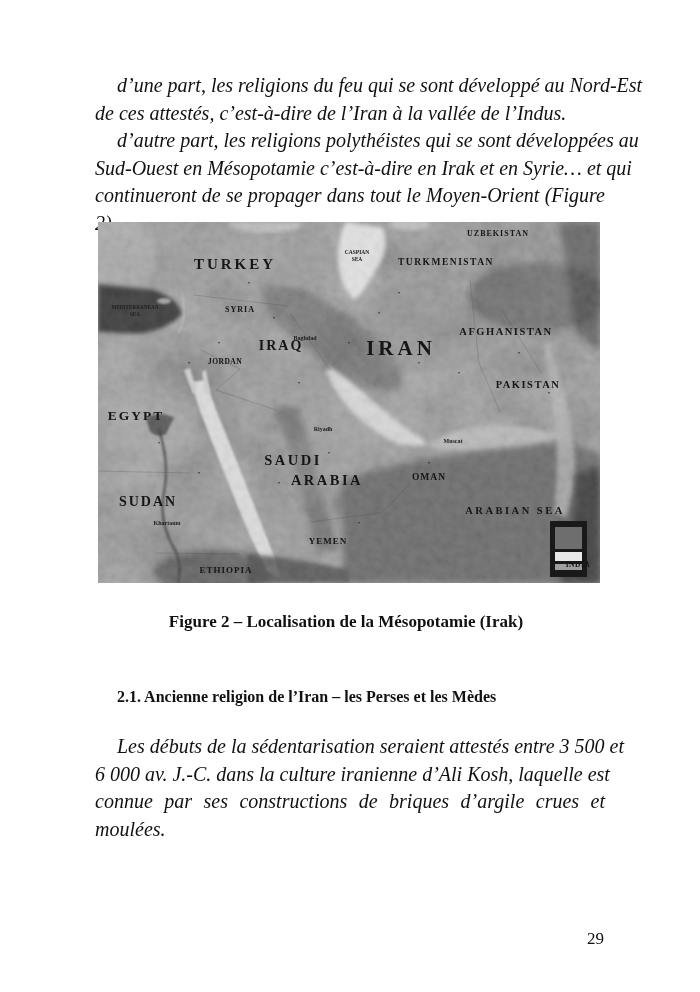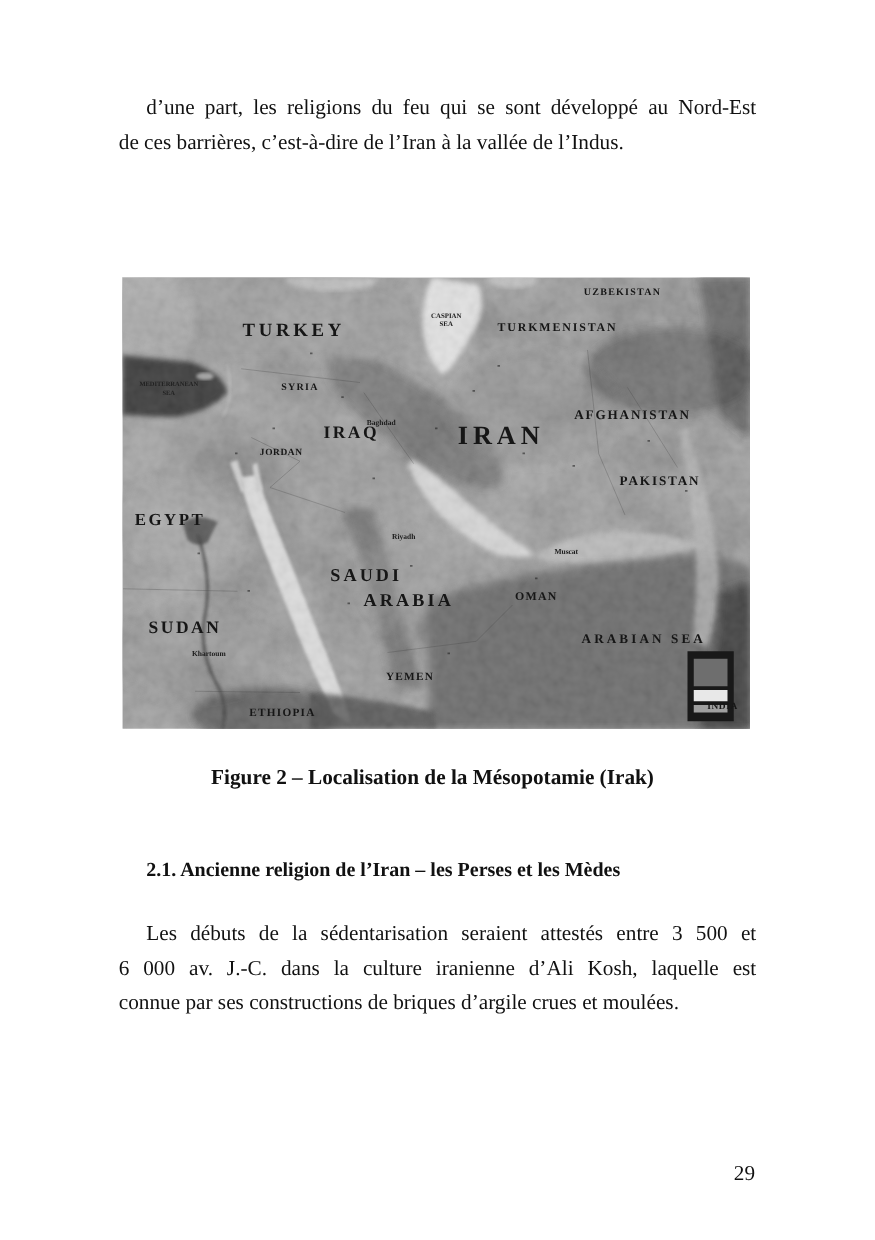--- a/index.html
+++ b/index.html
@@ -4,21 +4,21 @@
 <style>
   html, body {
     margin: 0; padding: 0;
     width: 700px; height: 992px;
     background: #ffffff;
     overflow: hidden;
     font-family: "Liberation Serif", serif;
     color: #111;
   }
   .abs { position: absolute; }
-  .textcol { left: 95px; width: 510px; font-size: 17px; }
+  .textcol { left: 95px; width: 510px; font-size: 20px; font-style: italic; }
   p { margin: 0; }
   .line {
     display: block;
     line-height: 27.5px;
     white-space: nowrap;
     text-align: justify;
     text-align-last: justify;
   }
   .line.final {
     text-align-last: auto;
@@ -68,21 +68,26 @@
   }
 </style>
 </head>
 <body>
 
 <main>
 
   <section class="abs textcol" style="top:72px">
     <p>
       <span class="line indent">d’une part, les religions du feu qui se sont développé au Nord-Est</span>
-      <span class="line final">de ces barrières, c’est-à-dire de l’Iran à la vallée de l’Indus.</span>
+      <span class="line final">de ces attestés, c’est-à-dire de l’Iran à la vallée de l’Indus.</span>
+    </p>
+    <p>
+      <span class="line indent">d’autre part, les religions polythéistes qui se sont développées au</span>
+      <span class="line">Sud-Ouest en Mésopotamie c’est-à-dire en Irak et en Syrie… et qui</span>
+      <span class="line final">continueront de se propager dans tout le Moyen-Orient (Figure 2).</span>
     </p>
   </section>
 
   <figure class="mapfig">
     <svg viewBox="0 0 502 361" xmlns="http://www.w3.org/2000/svg">
       <defs>
         <filter id="terrainNoise" x="0" y="0" width="100%" height="100%">
           <feTurbulence type="fractalNoise" baseFrequency="0.013 0.016" numOctaves="5" seed="7" stitchTiles="stitch"></feTurbulence>
           <feColorMatrix type="matrix" values="0.7 0.15 0.15 0 0  0.7 0.15 0.15 0 0  0.7 0.15 0.15 0 0  0 0 0 0 1"></feColorMatrix>
         </filter>

